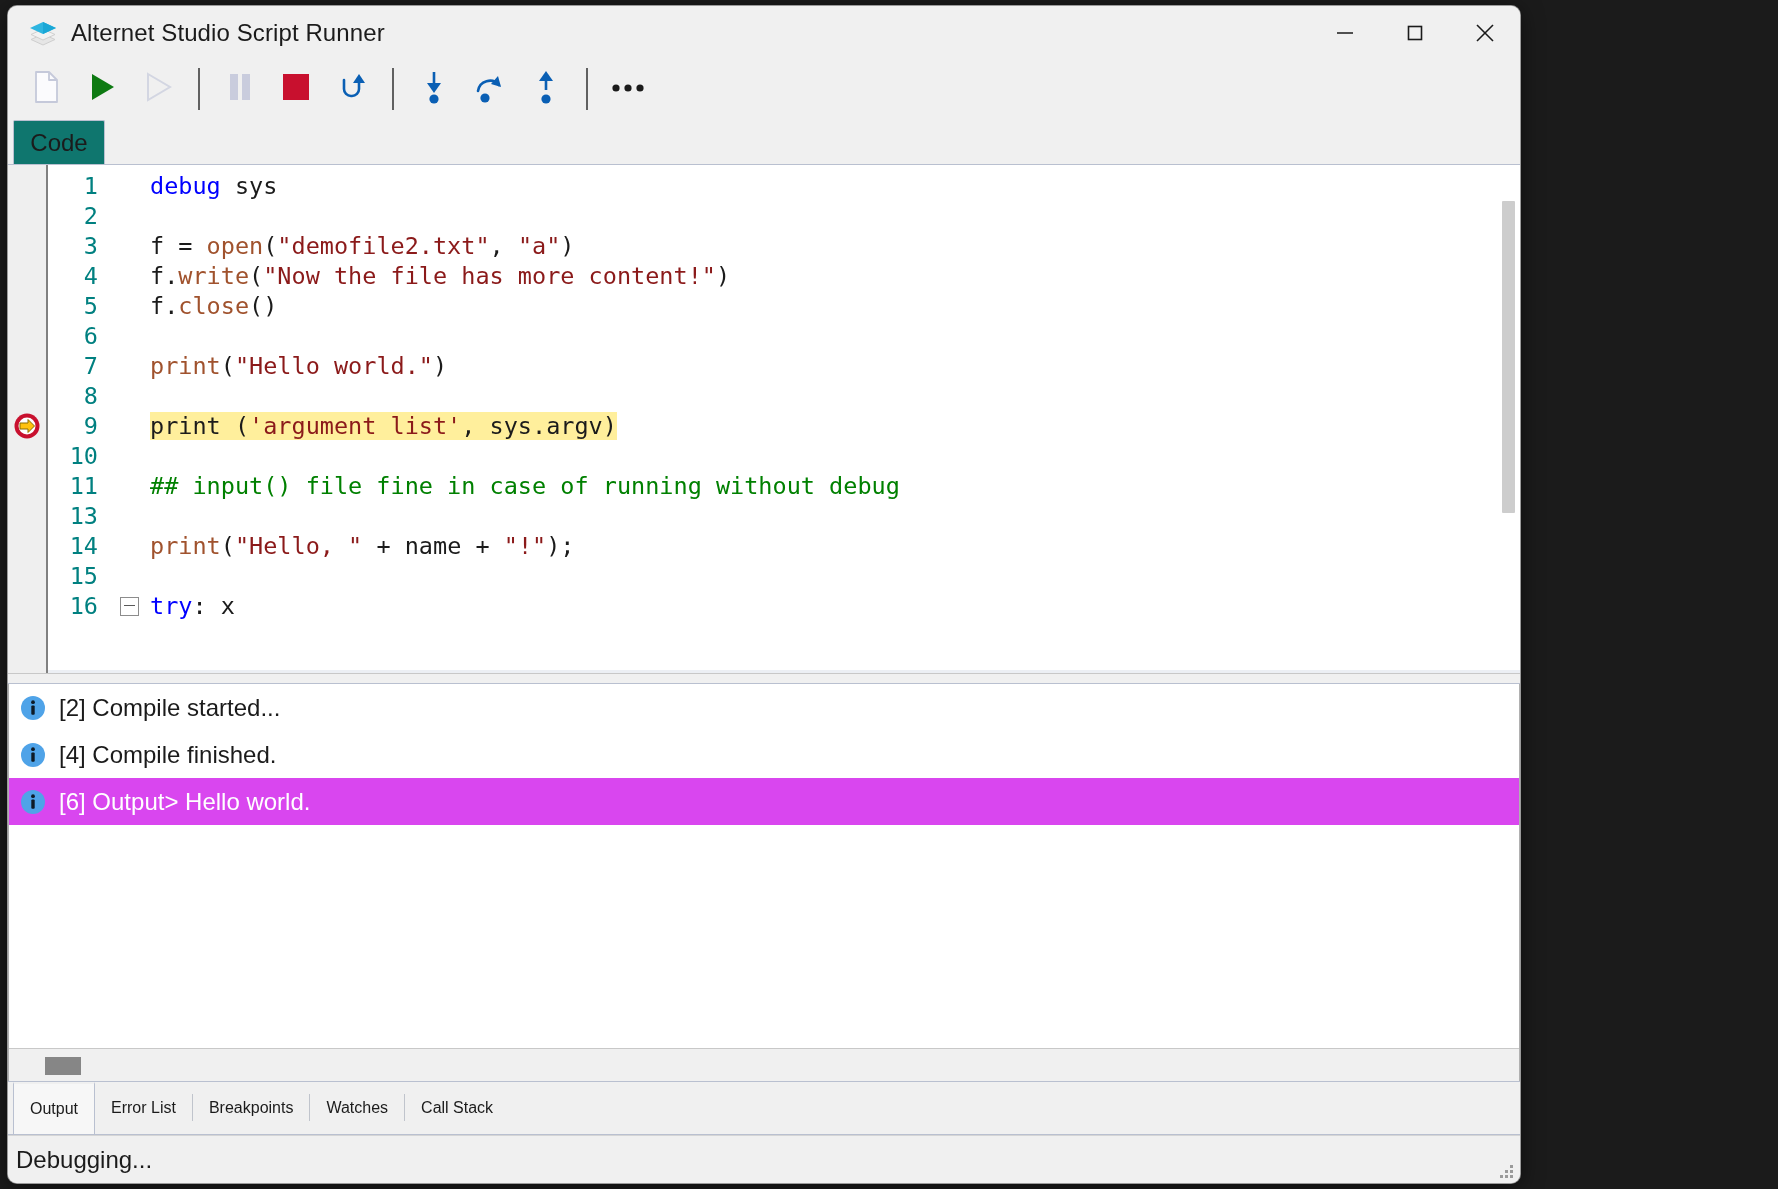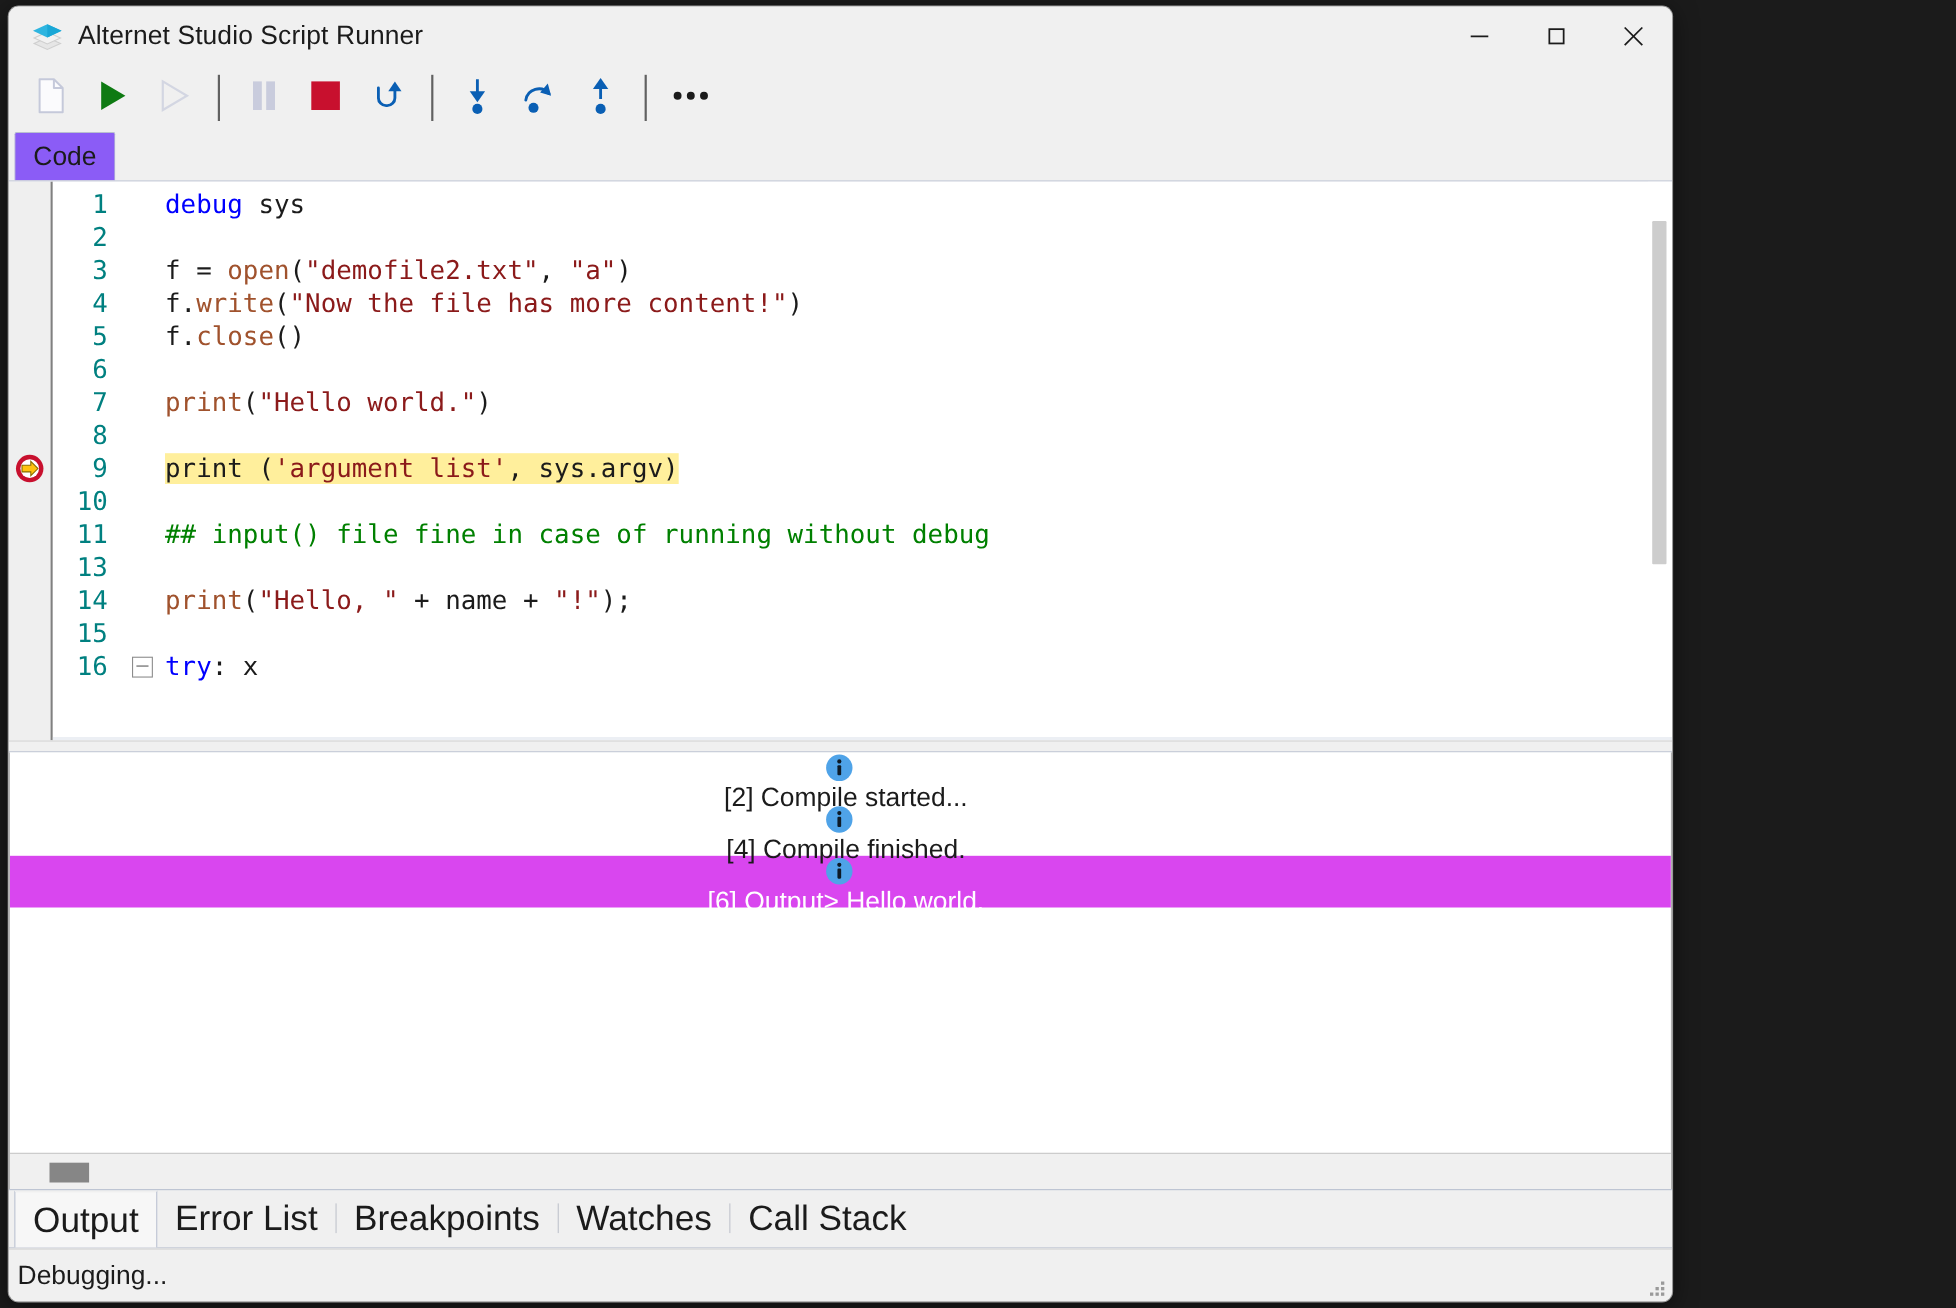--- a/index.html
+++ b/index.html
@@ -88,21 +88,21 @@
     background: #f0f0f0;
     display: flex;
     align-items: flex-end;
     padding-left: 5px;
     box-sizing: border-box;
   }
   #tab-code {
     height: 44px;
     min-width: 92px;
     padding: 0 16px;
-    background: #8b5cf6;
+    background: #0f766e;
     border: 1px solid #b9c0d0;
     border-bottom: none;
     border-top-left-radius: 2px;
     border-top-right-radius: 2px;
     display: flex; align-items: center; justify-content: center;
     font-size: 24px;
     color: #1b1b1b;
     box-sizing: border-box;
   }
 
@@ -222,21 +222,20 @@
     overflow: hidden;
   }
   .out-row {
     height: 47px;
     display: flex;
     align-items: center;
     padding-left: 10px;
     box-sizing: border-box;
     font-size: 24px;
     color: #1b1b1b;
-    flex-direction: column;
   }
   .out-row.sel {
     background: #0078d7;
     color: #ffffff;
   }
   .info-icon {
     width: 28px; height: 28px;
     flex: 0 0 28px;
     margin-right: 12px;
   }
@@ -272,21 +271,21 @@
   #bottom-tabs::after {
     content: "";
     position: absolute;
     left: 0; right: 0; top: 0;
     height: 1px;
     background: #b9c0d0;
   }
   .btab {
     display: flex; align-items: center;
     padding: 0 16px;
-    font-size: 32px;
+    font-size: 16px;
     color: #1b1b1b;
     white-space: nowrap;
     box-sizing: border-box;
   }
   .btab.active {
     background: #f7f7f7;
     border: 1px solid #b9c0d0;
     border-top: 2px solid #f0f0f0;
     border-bottom: none;
     margin-top: 1px;

